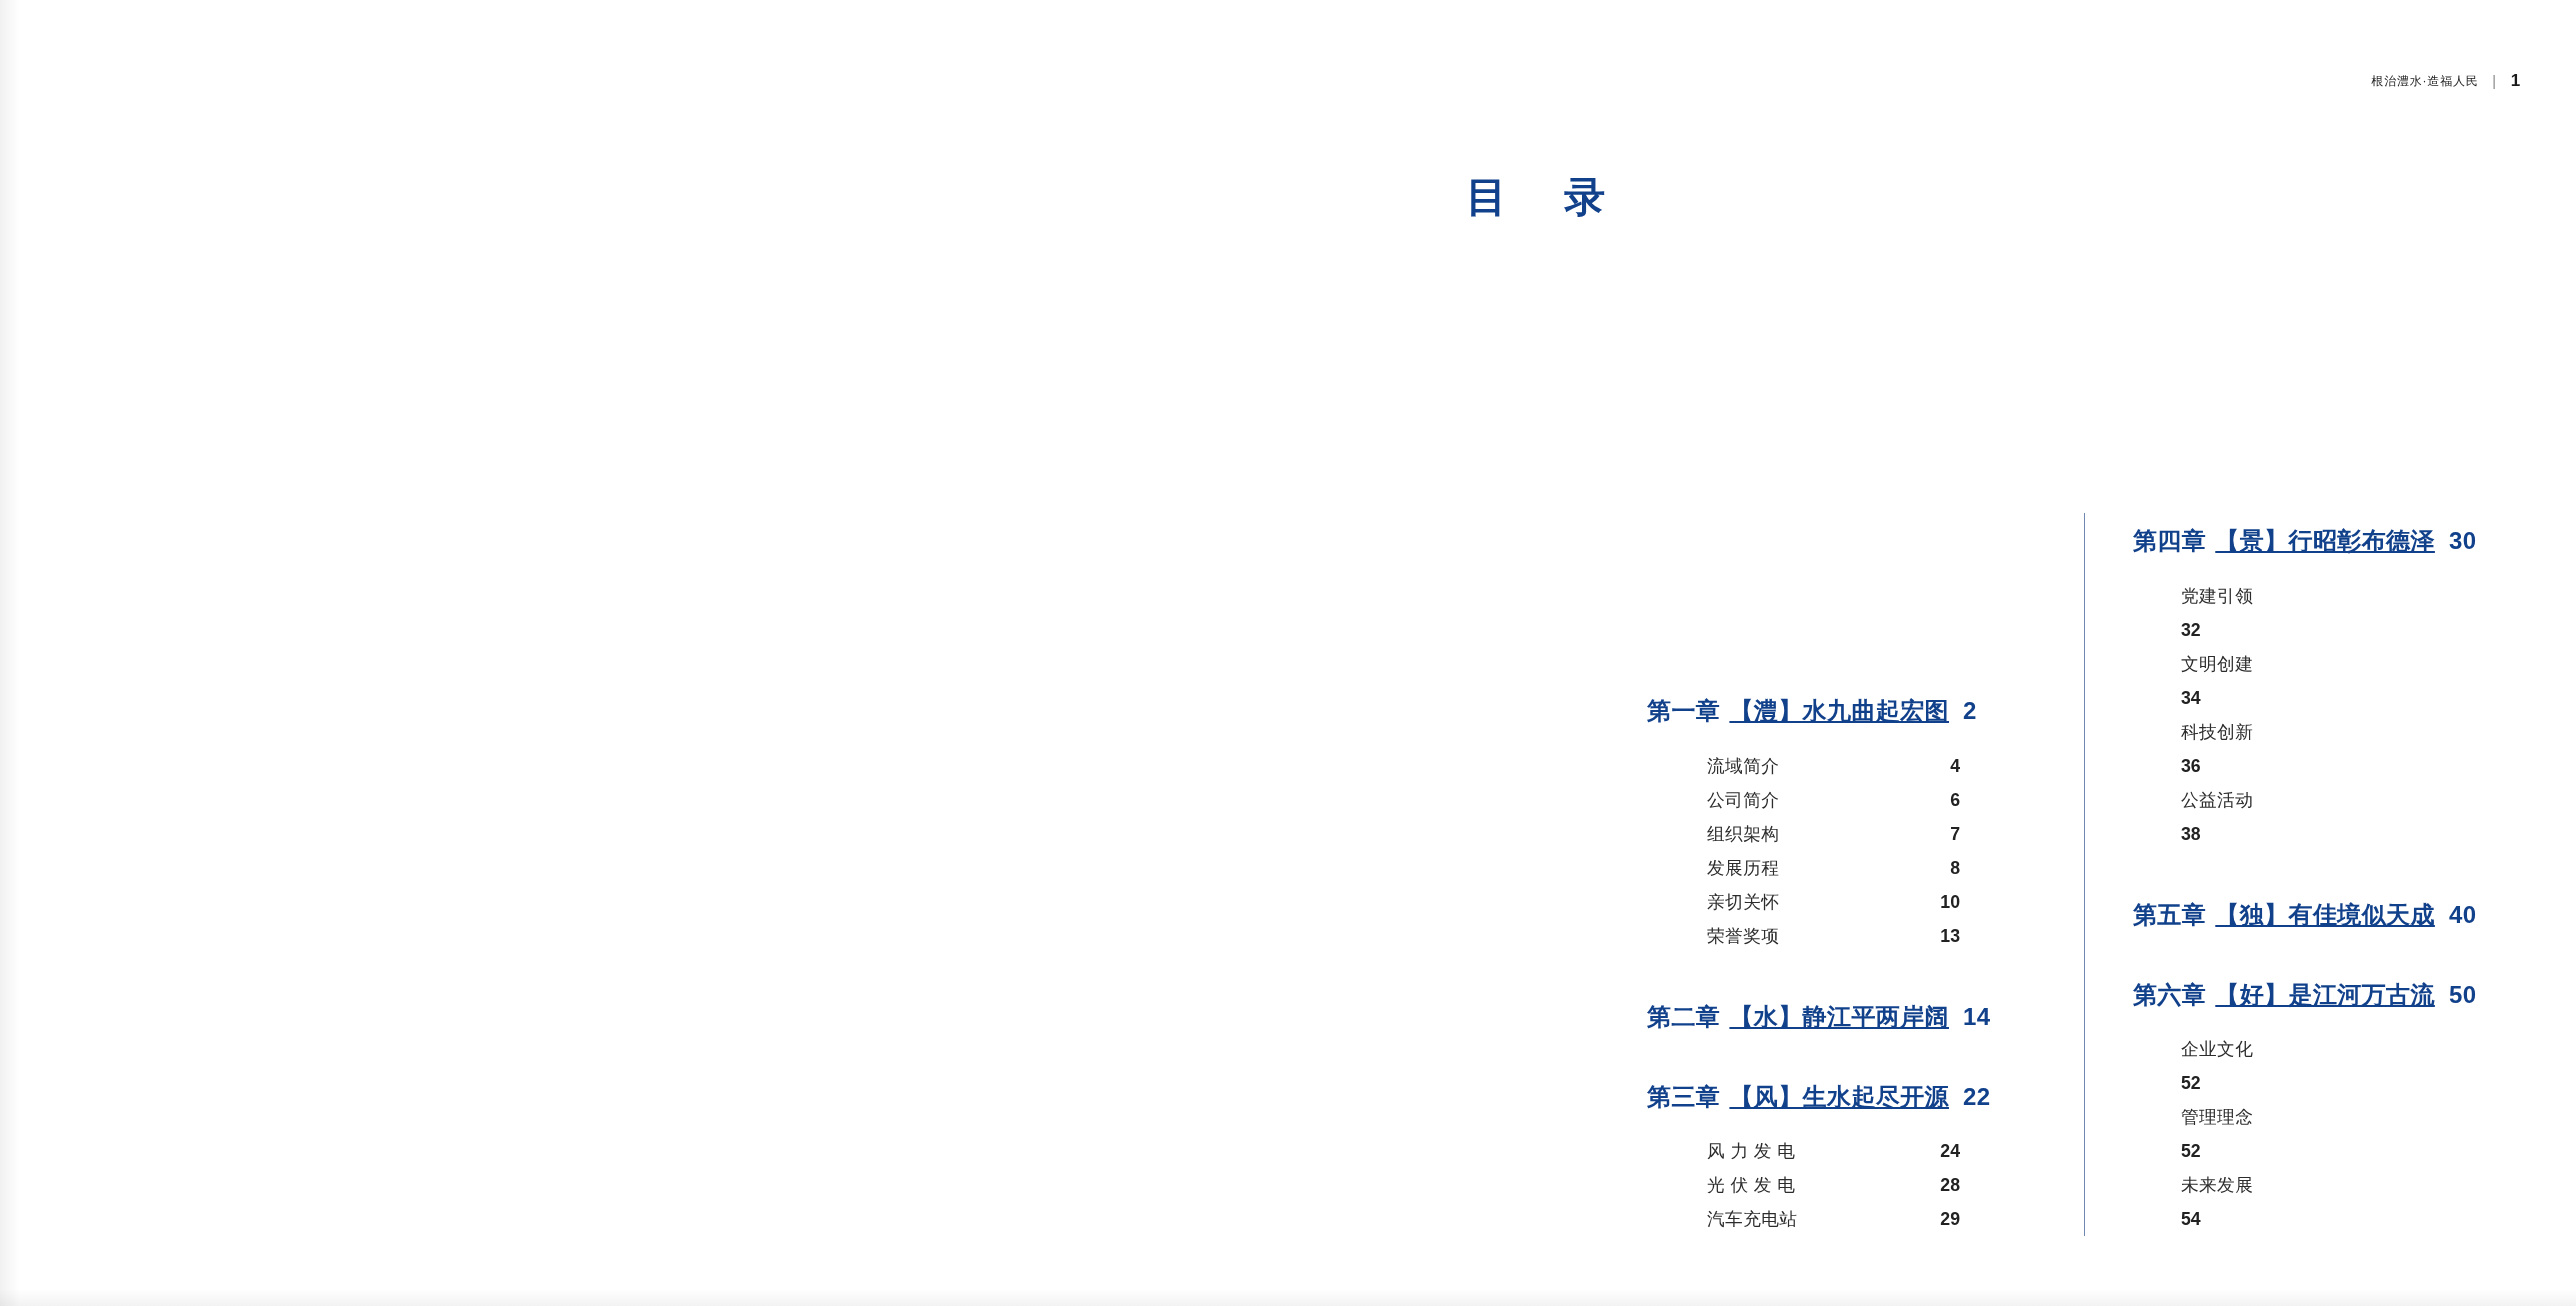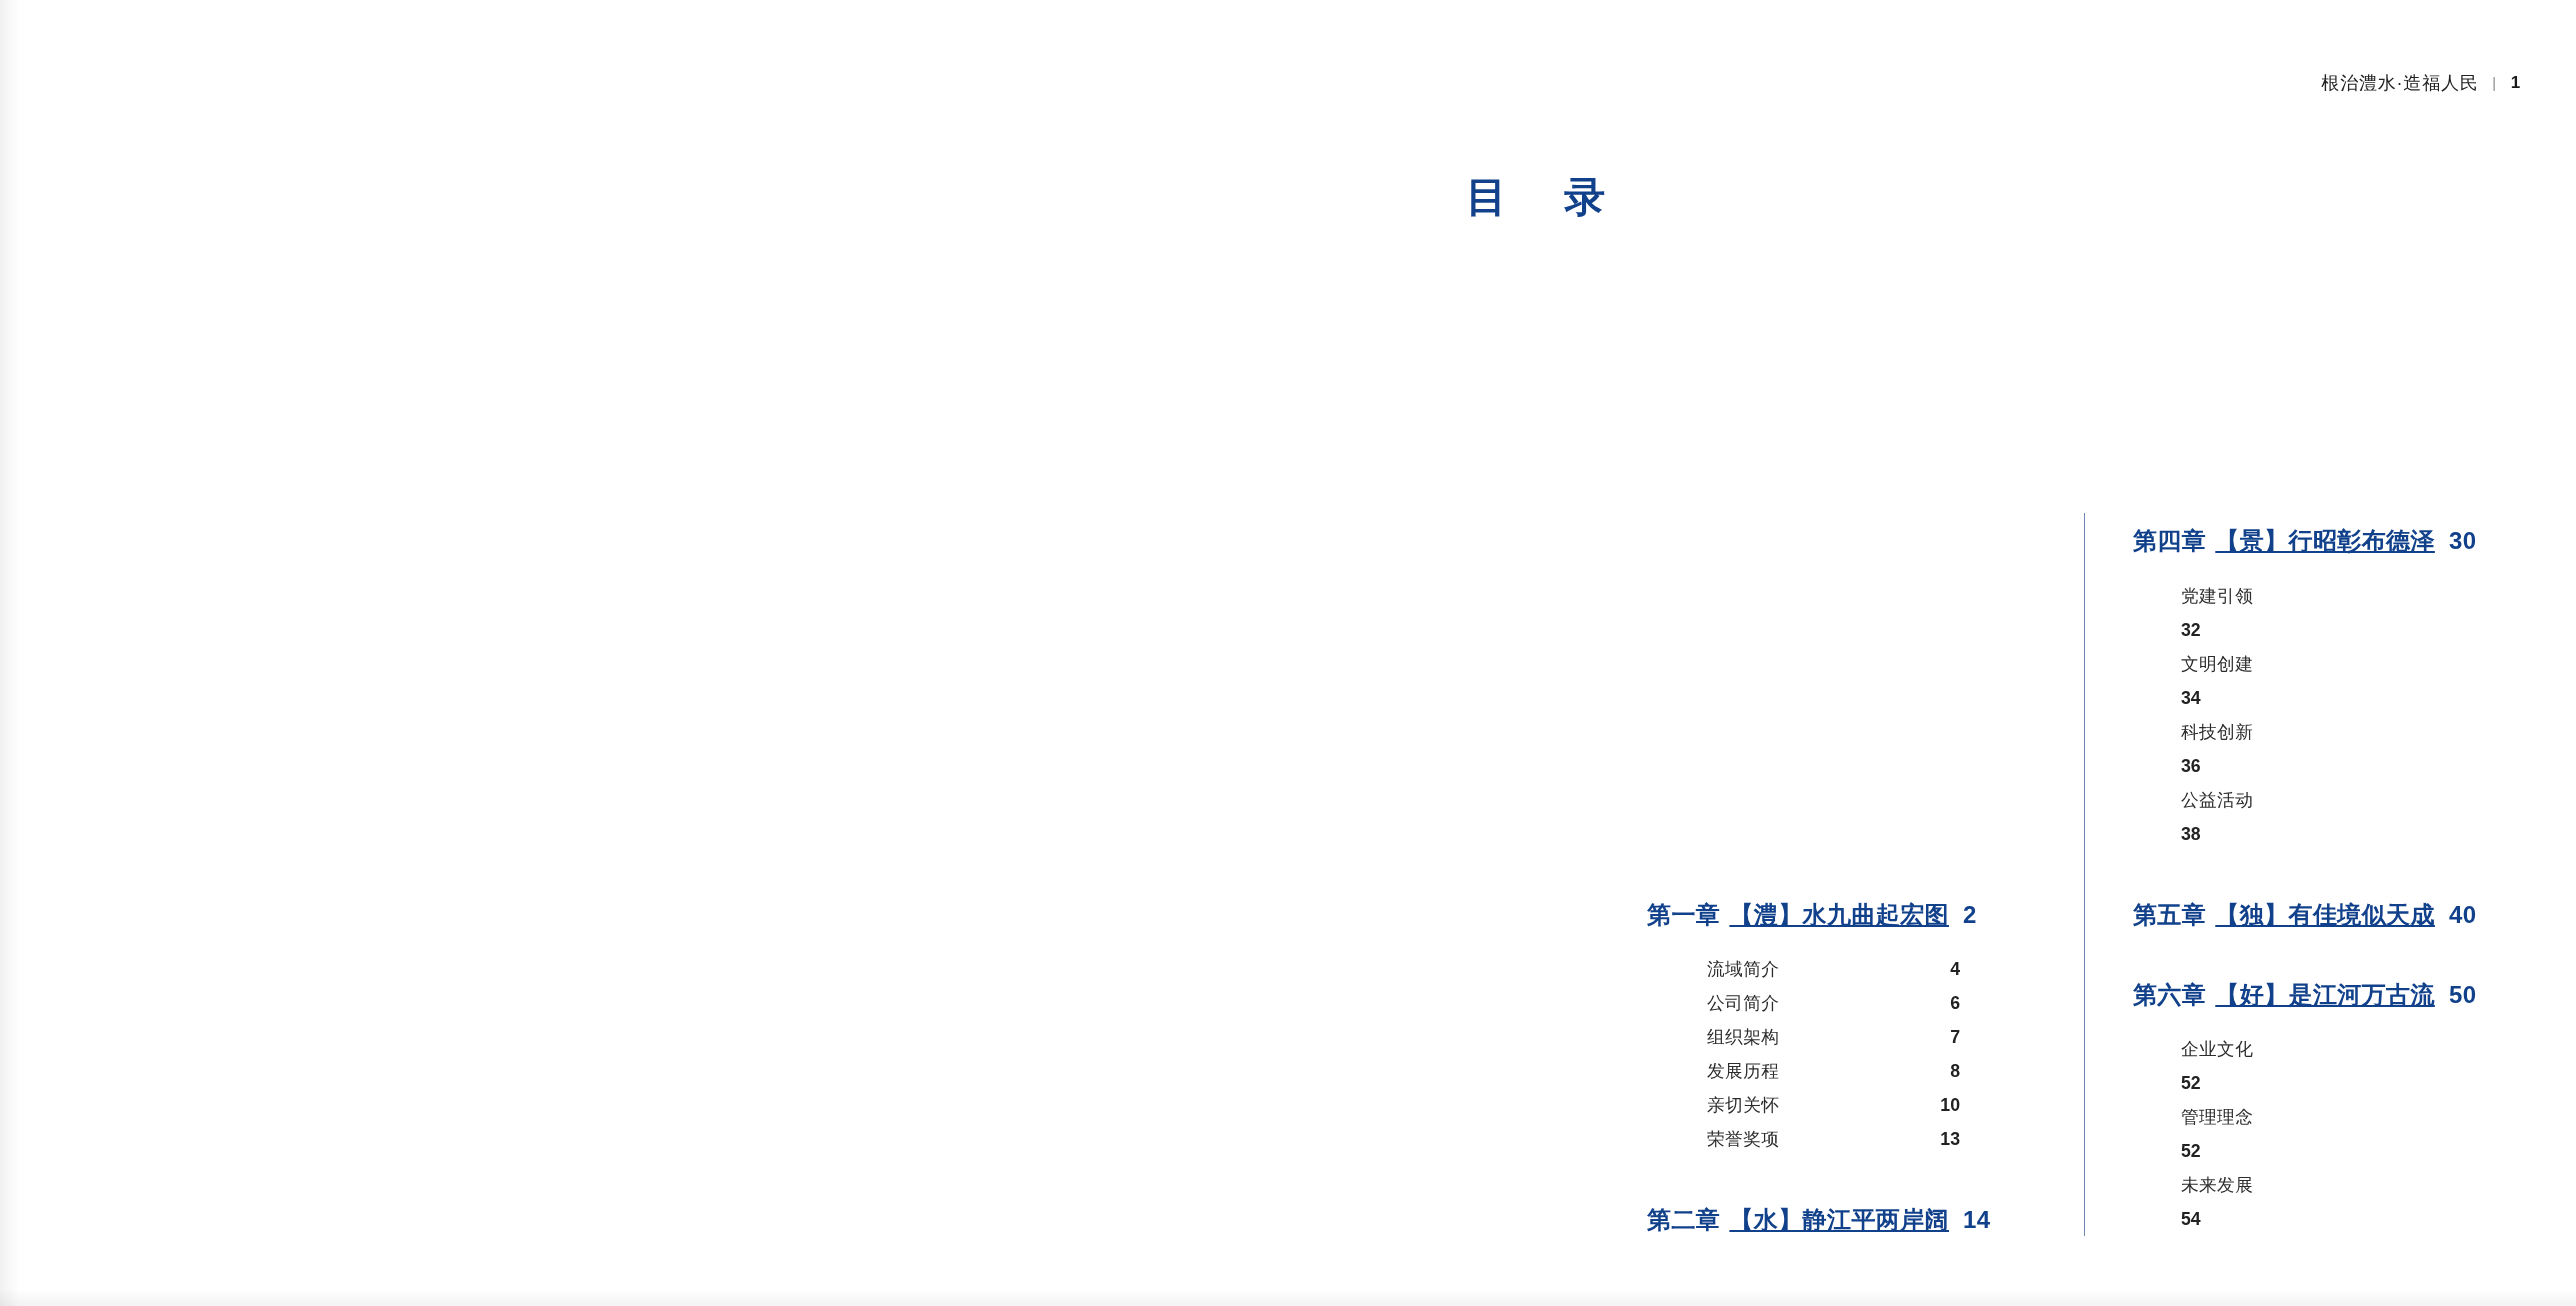--- a/index.html
+++ b/index.html
@@ -53,21 +53,21 @@
     display: flex;
     align-items: center;
     gap: 12.3px;
     color: #1a1a1a;
     font-size: 16px;
     letter-spacing: 0.8px;
     white-space: nowrap;
   }
   .running-head .rh-title {
     color: #222222;
-    font-size: 18px;
+    font-size: 12px;
   }
   .running-head .rh-sep {
     color: #8a8a8a;
     font-size: 14.6px;
     padding: 0 1.5px;
   }
   .running-head .rh-page {
     color: #1a1a1a;
     font-size: 17px;
     font-weight: 600;
@@ -232,20 +232,41 @@
       </div>
 
       <div class="chapter">
         <div class="chapter-head">
           <span class="ch-num">第二章</span>
           <span class="ch-name">【水】静江平两岸阔</span>
           <span class="ch-page">14</span>
         </div>
       </div>
 
+      <div class="chapter">
+        <div class="chapter-head">
+          <span class="ch-num">第三章</span>
+          <span class="ch-name">【风】生水起尽开源</span>
+          <span class="ch-page">22</span>
+        </div>
+        <div class="entries">
+          <div class="entry">
+            <span class="e-label">风 力 发 电</span>
+            <span class="e-page">24</span>
+          </div>
+          <div class="entry">
+            <span class="e-label">光 伏 发 电</span>
+            <span class="e-page">28</span>
+          </div>
+          <div class="entry">
+            <span class="e-label">汽车充电站</span>
+            <span class="e-page">29</span>
+          </div>
+        </div>
+      </div>
 
     </div>
 
     <div class="divider"></div>
 
     <div class="toc-col right">
 
       <div class="chapter">
         <div class="chapter-head">
           <span class="ch-num">第四章</span>

